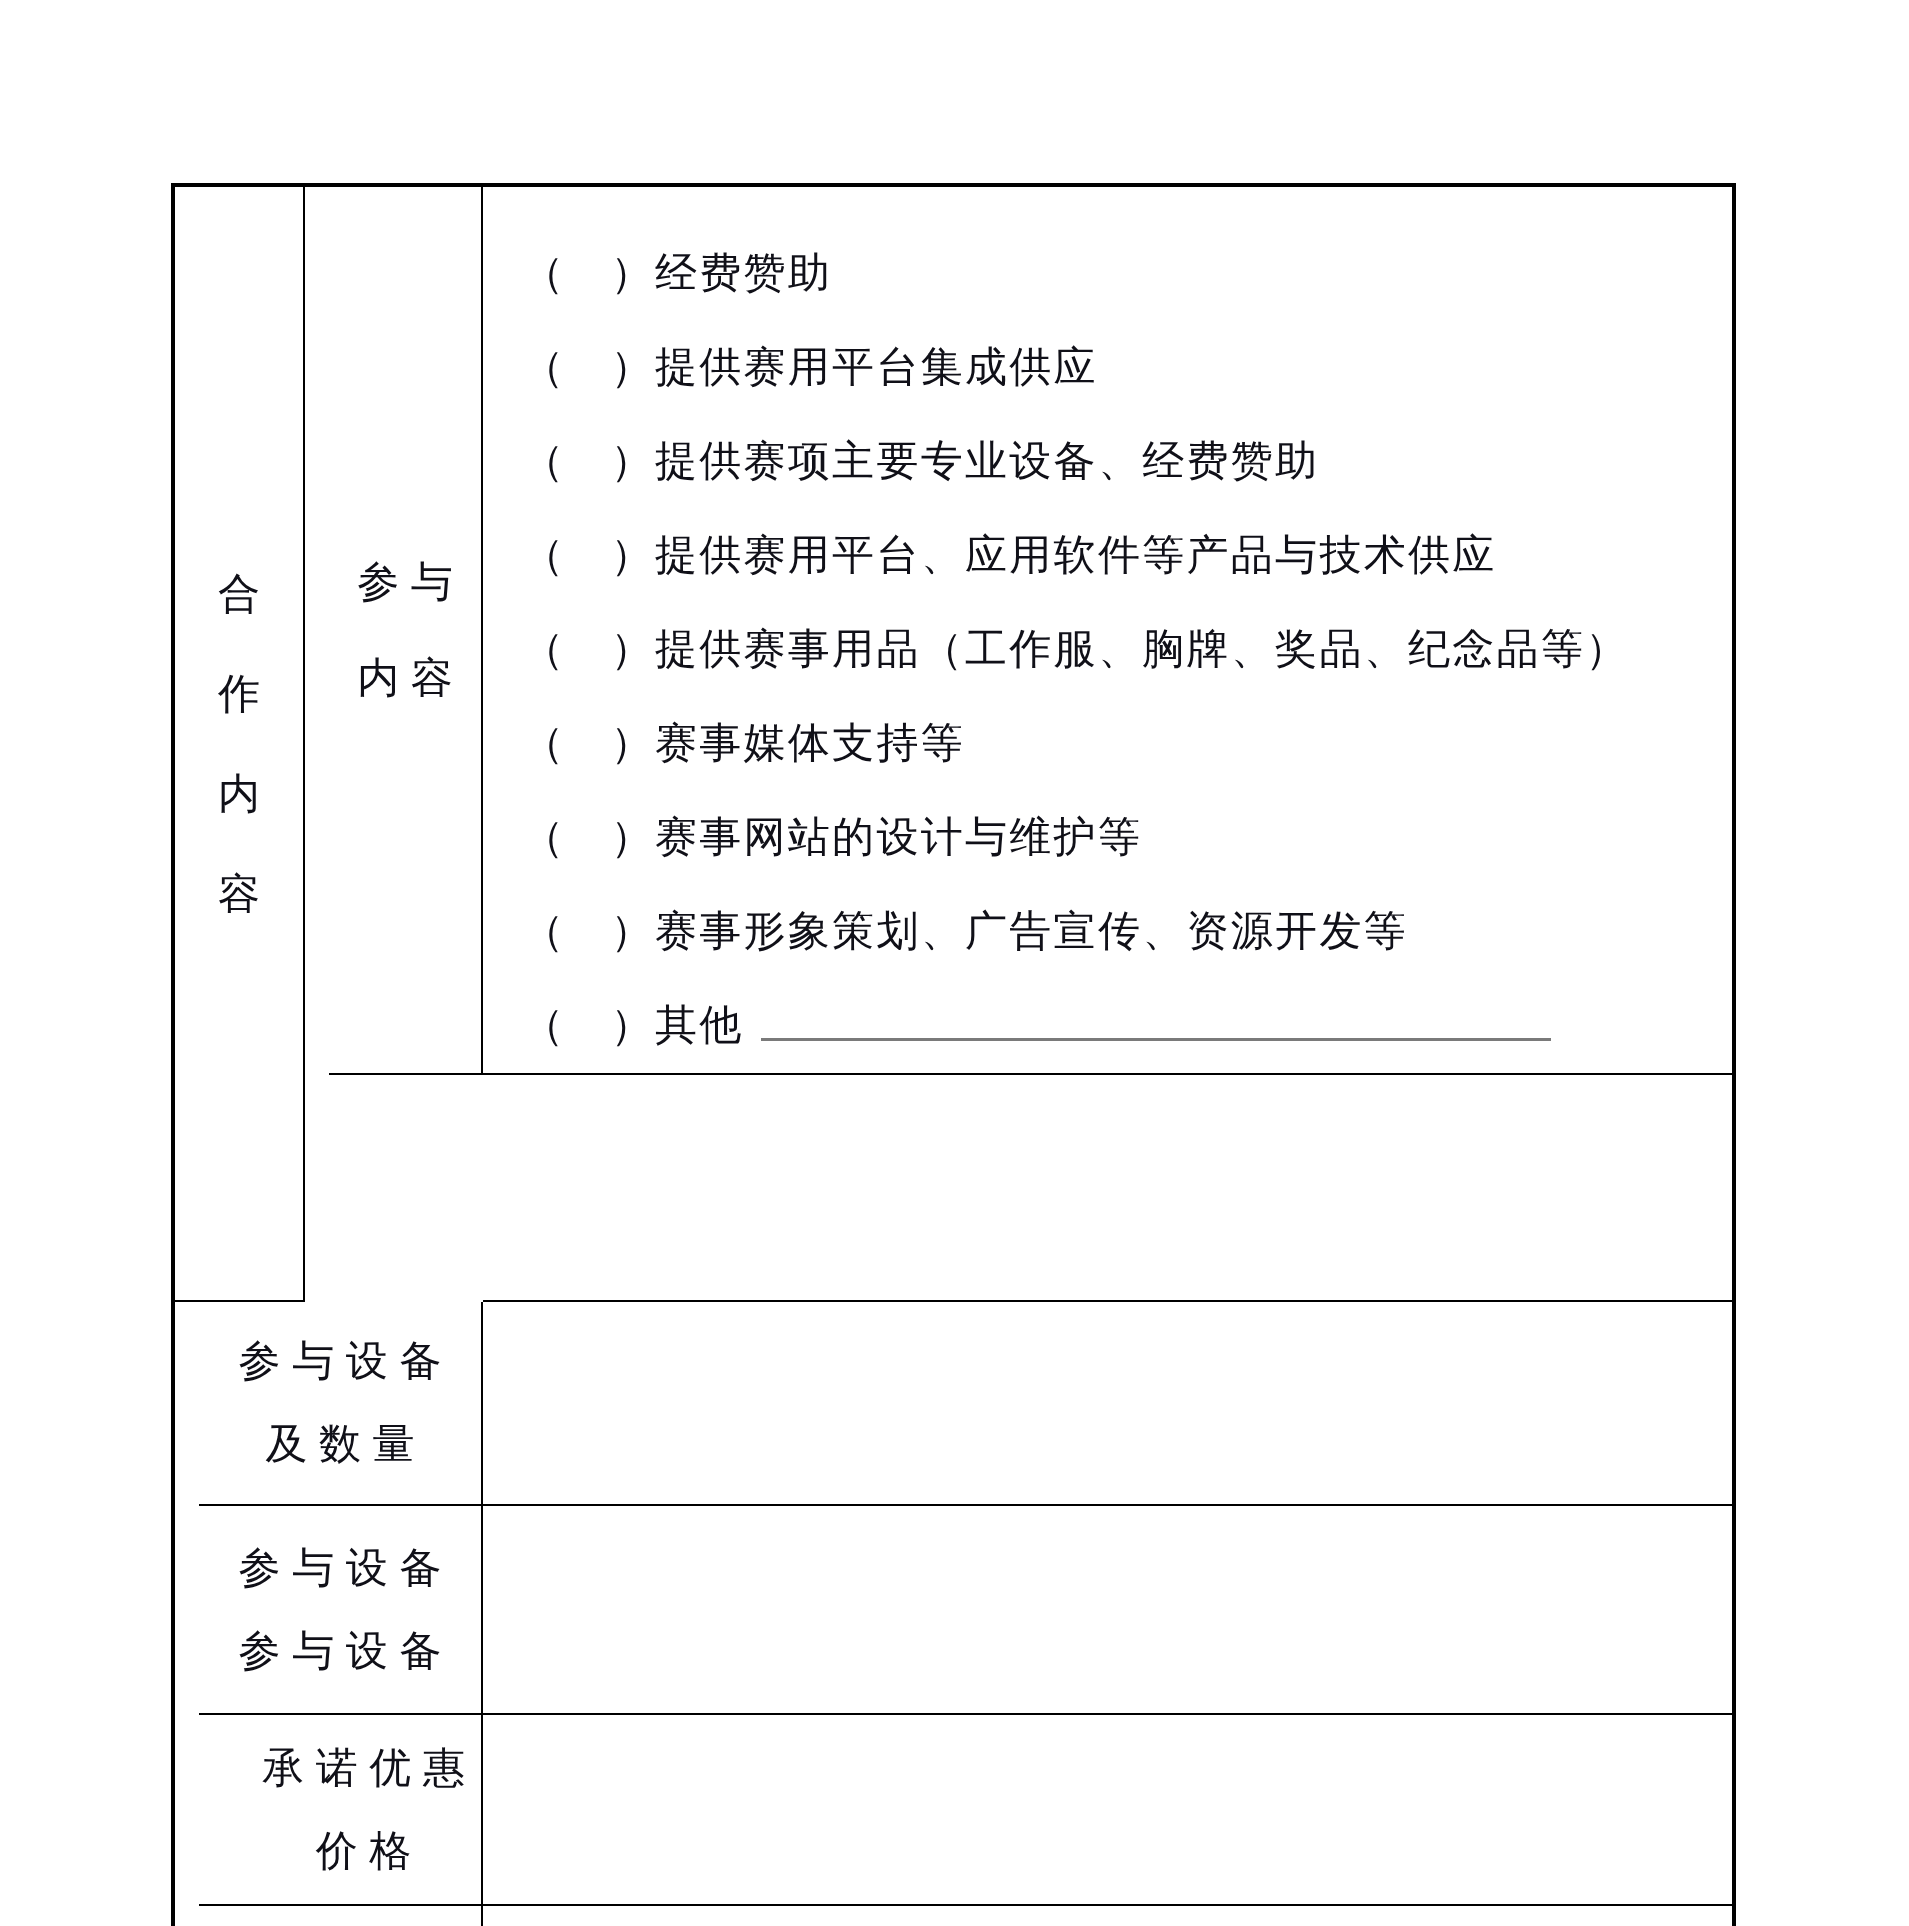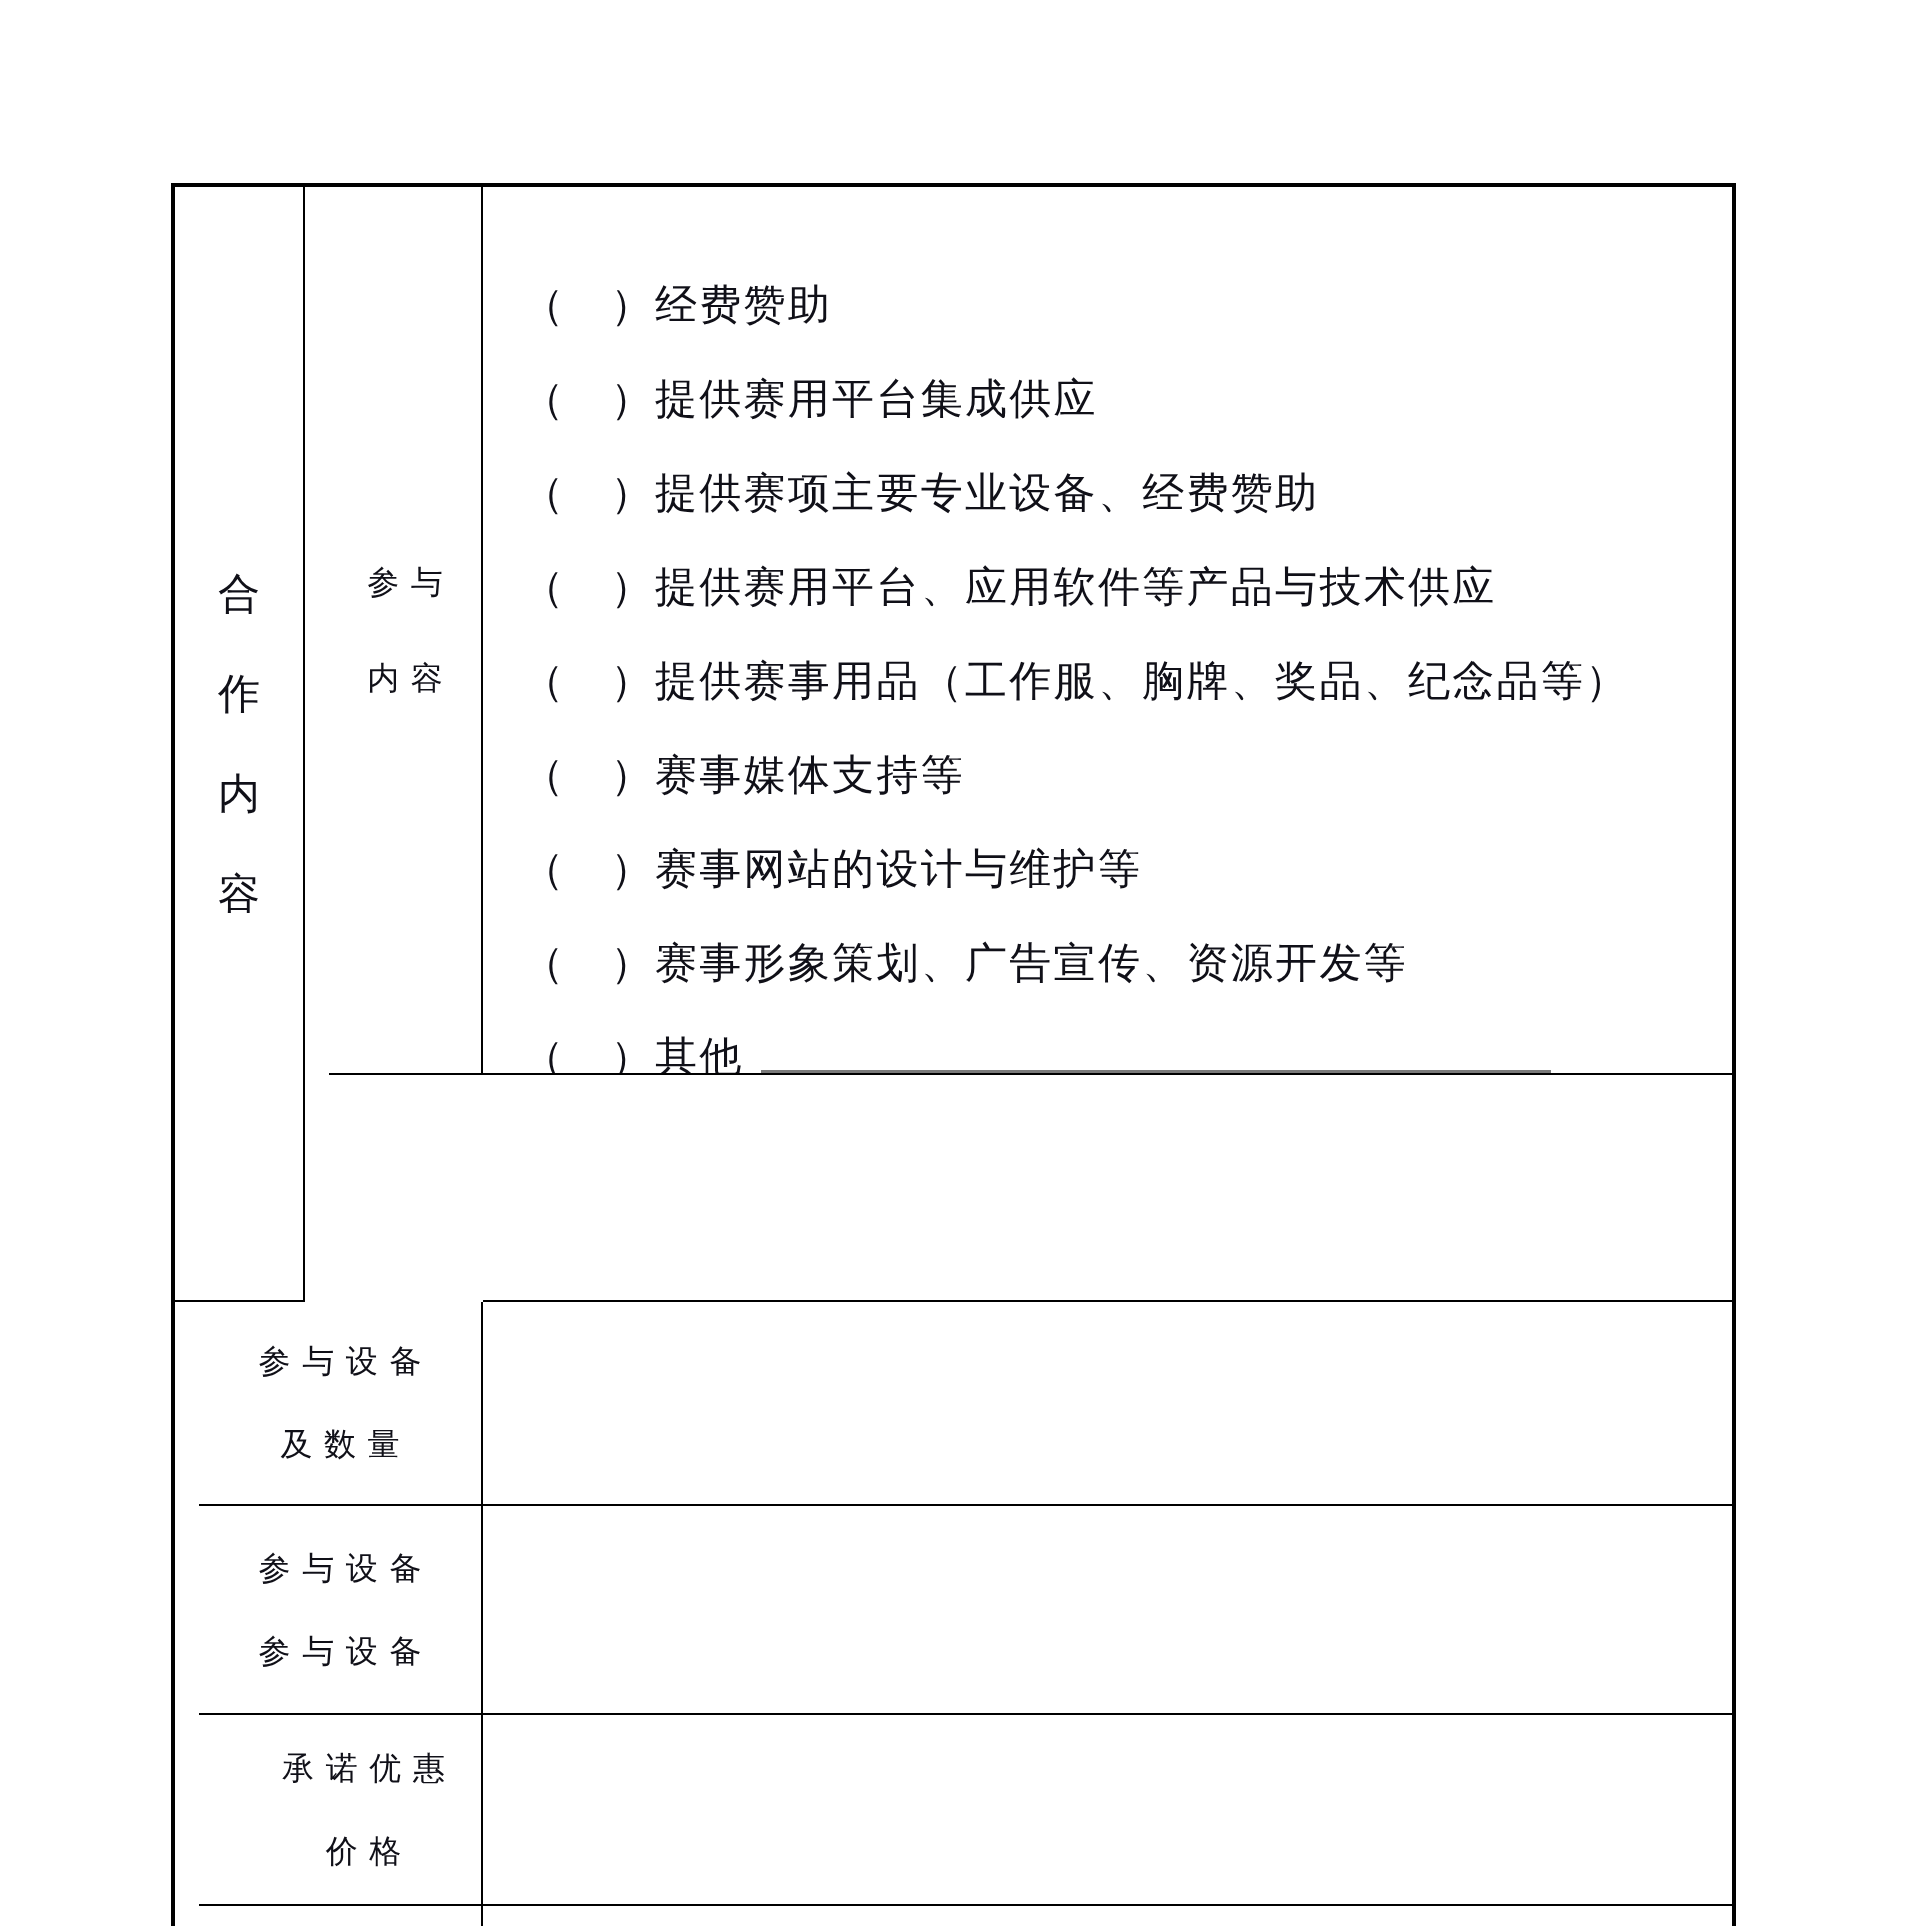--- a/index.html
+++ b/index.html
@@ -19,41 +19,40 @@
     grid-template-columns:130px 178px 1fr;
     grid-template-rows:888px 227px 204px 209px 191px 1fr;
   }
   .cell{box-sizing:border-box;overflow:hidden;}
   .br{border-right:2.7px solid #000;}
   .bb{border-bottom:2.7px solid #000;}
 
   
   .label-cell{
     display:flex;flex-direction:column;justify-content:center;align-items:center;
-    font-size:32px;line-height:83px;
+    font-size:42px;line-height:83px;
     letter-spacing:11.6px;text-align:center;margin-left:24px;
   }
   .label-cell .ln{text-indent:11.6px;}
   .lh250{line-height:96px;}
 
   
   .vlabel{
     grid-row:1 / 3;grid-column:1;
     display:flex;flex-direction:column;justify-content:center;align-items:center;
     font-size:42px;line-height:100px;
   }
 
   
   .optlist{
     grid-row:1;grid-column:3;
     padding:39px 23px 0 39px;
     font-size:42px;line-height:94px;
     letter-spacing:2.3px;
     white-space:nowrap;
-    margin-top:32px;
   }
   .opt{height:94px;}
 
   .fill-line{
     display:inline-block;width:790px;height:3.9px;
     border-bottom:3.5px solid #7a7a7a;
     vertical-align:-2.3px;margin-left:17.3px;
   }
 
   

